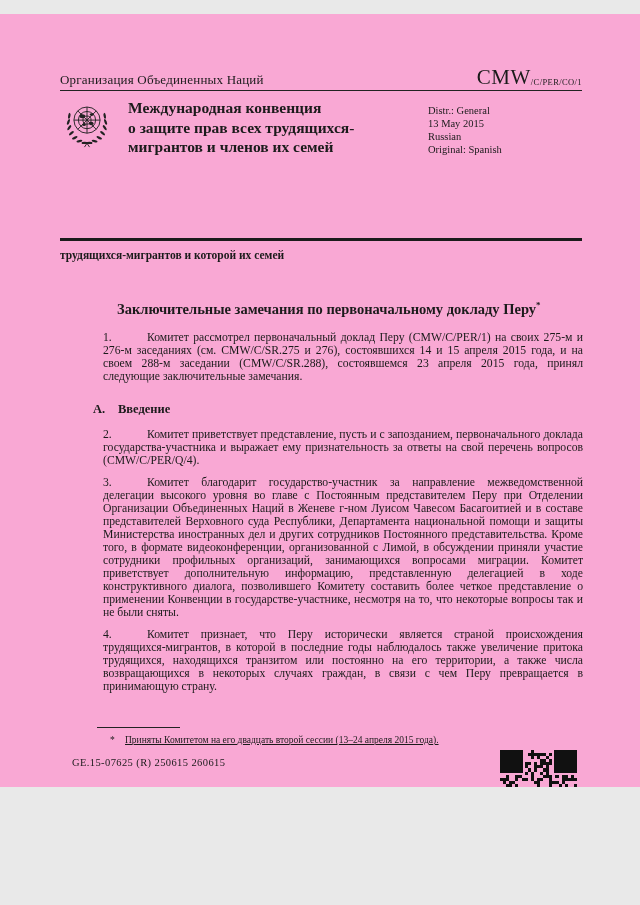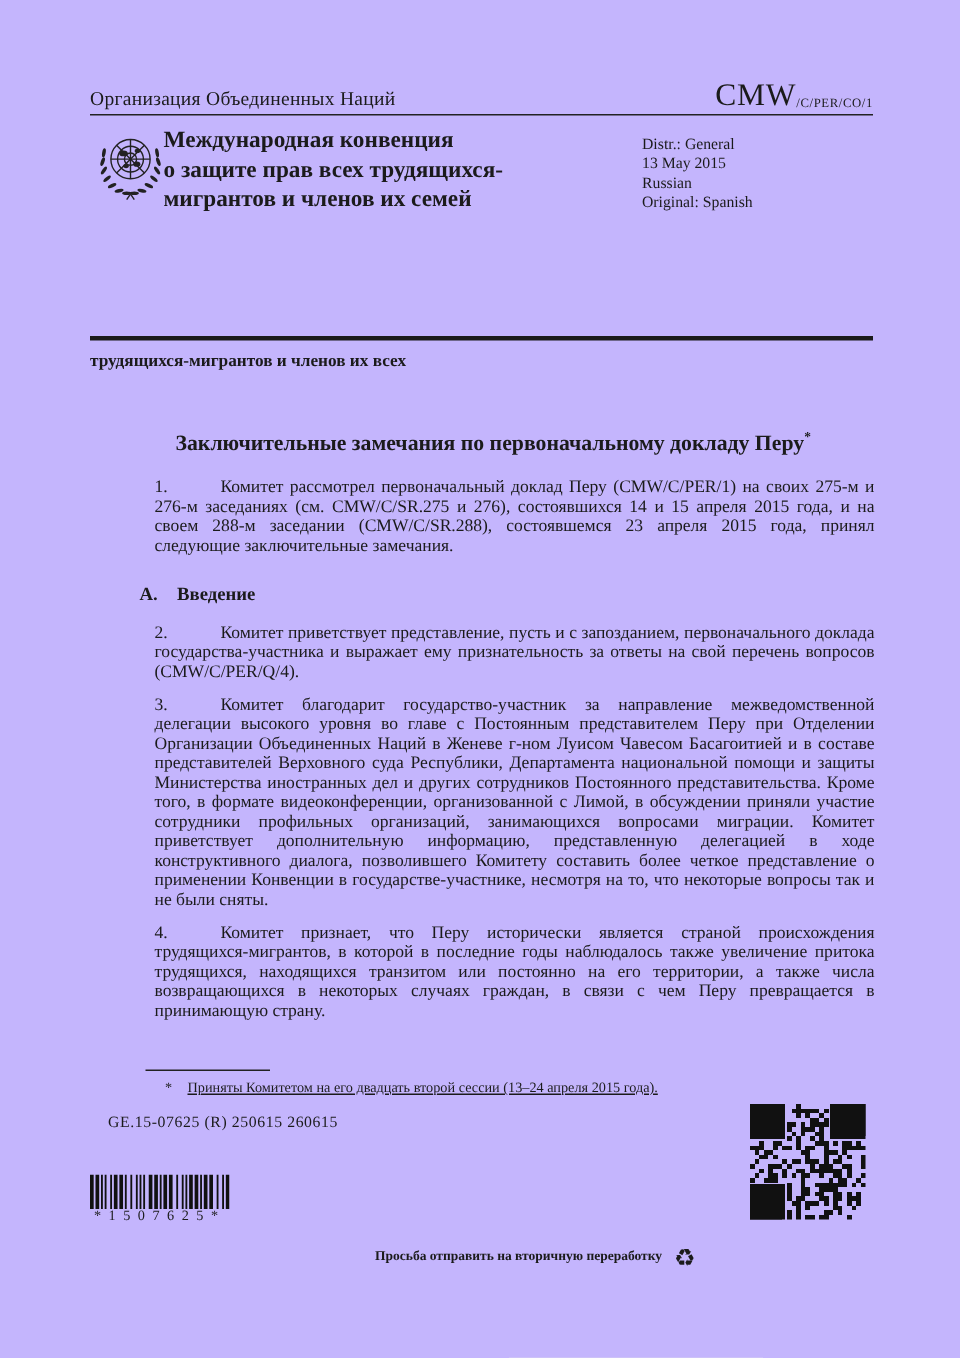--- a/index.html
+++ b/index.html
@@ -1,29 +1,29 @@
 <!DOCTYPE html>
 <html lang="ru"><head>
 <meta charset="utf-8">
 <style>
   html,body{margin:0;padding:0;}
   body{background:#e9e9e9;font-family:"Liberation Serif","DejaVu Serif",serif;color:#1b1b1b;}
-  .page{position:relative;width:640px;height:905px;background:#c4b5fd;margin:0 auto;overflow:hidden;}
+  .page{position:relative;width:640px;height:773px;background:#f9a8d4;margin:14px auto;overflow:hidden;}
 
   
   .hdr{position:absolute;top:50px;left:60px;right:58px;height:24px;border-bottom:1.5px solid #222;
        display:flex;justify-content:space-between;align-items:flex-end;padding-bottom:2px;}
   .org{font-size:13px;letter-spacing:.2px;}
   .sym{font-size:21px;letter-spacing:.5px;line-height:1;text-align:right;}
   .sym sub{font-size:8.5px;letter-spacing:.4px;vertical-align:-1px;}
 
   
   .mast{position:absolute;top:82px;left:60px;right:58px;}
   .emblem{position:absolute;left:0;top:2px;}
-  .conv{position:absolute;left:49px;top:2px;width:290px;font-weight:bold;font-size:15.5px;line-height:19.5px;}
+  .conv{position:absolute;left:68px;top:2px;width:290px;font-weight:bold;font-size:15.5px;line-height:19.5px;}
   .distr{position:absolute;left:368px;top:8px;font-size:10.5px;line-height:13px;}
 
   .rule-thick{position:absolute;top:224px;left:60px;right:58px;height:2.5px;background:#1b1b1b;}
 
   .committee{position:absolute;top:235px;left:60px;font-weight:bold;font-size:11.5px;line-height:13.5px;}
 
   
   .col{position:absolute;top:282px;left:103px;width:480px;}
   .doc-title{margin:0 0 13px 14px;font-size:14.5px;line-height:18.5px;font-weight:bold;}
   .doc-title sup{font-size:9px;}
@@ -109,21 +109,21 @@
       <div>Distr.: General</div>
       <div>13 May 2015</div>
       <div>Russian</div>
       <div>Original: Spanish</div>
     </div>
   </div>
 
   <div class="rule-thick"></div>
 
   <div class="committee">
-    <div>трудящихся-мигрантов и членов их всех</div>
+    <div>трудящихся-мигрантов и которой их семей</div>
   </div>
 
   <div class="col">
     <h1 class="doc-title"><span>Заключительные замечания по первоначальному докладу Перу</span><sup>*</sup></h1>
 
     <p><span class="num">1.</span><span>Комитет рассмотрел первоначальный доклад Перу (CMW/C/PER/1) на своих 275-м и 276-м заседаниях (см. CMW/C/SR.275 и 276), состоявшихся 14 и 15 апреля 2015 года, и на своем 288-м заседании (CMW/C/SR.288), состоявшемся 23 апреля 2015 года, принял следующие заключительные замечания.</span></p>
 
     <h2 class="sec-h"><span class="letter">A.</span><span>Введение</span></h2>
 
     <p><span class="num">2.</span><span>Комитет приветствует представление, пусть и с запозданием, первоначального доклада государства-участника и выражает ему признательность за ответы на свой перечень вопросов (CMW/C/PER/Q/4).</span></p>

